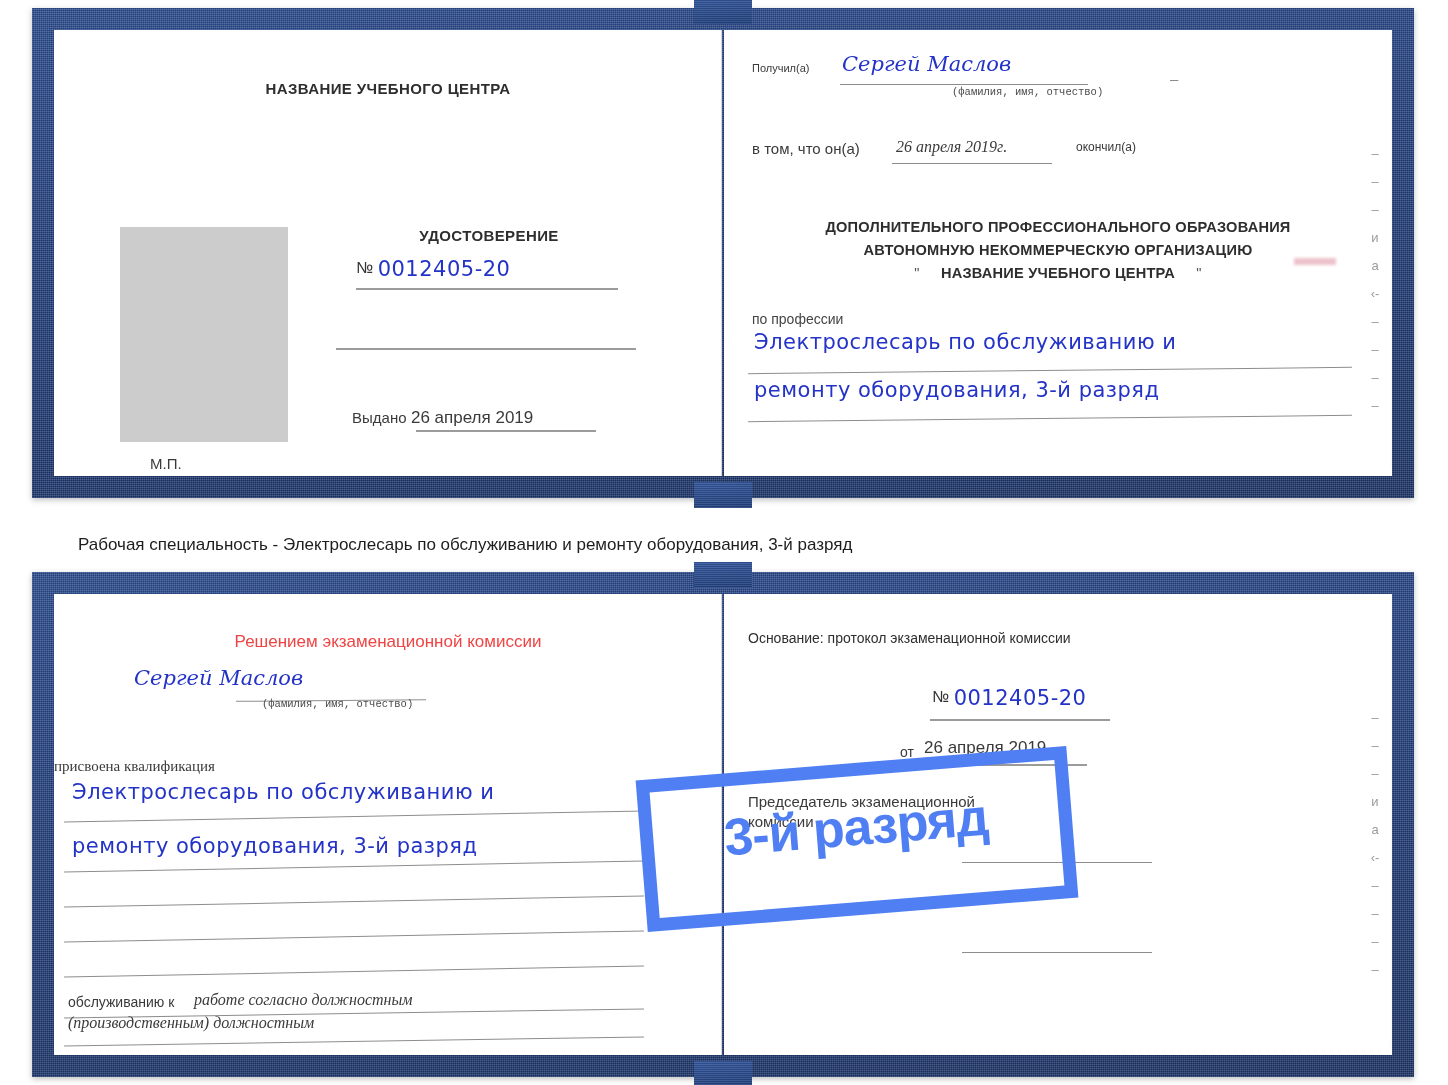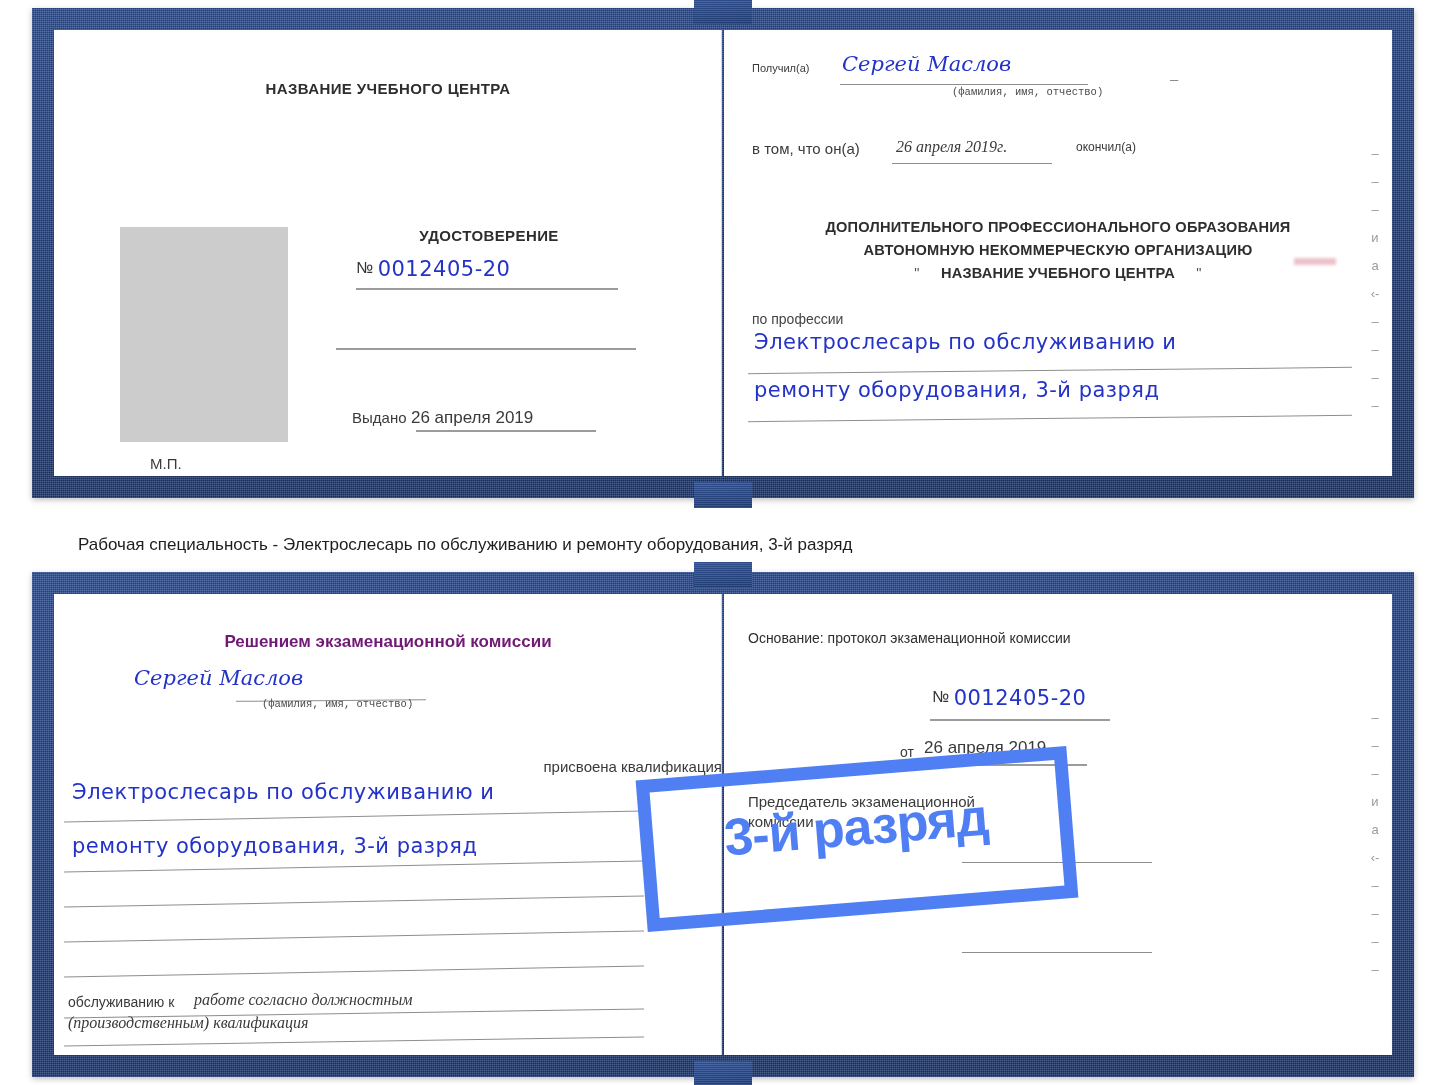--- a/index.html
+++ b/index.html
@@ -167,25 +167,25 @@
   .pink-smudge {
     position: absolute;
     right: 56px; top: 228px;
     width: 42px; height: 7px;
     background: rgba(214,120,140,.45);
     filter: blur(1.4px);
   }
 
   
   .bl { position: absolute; }
-  #bl-head      { left: 0; right: 0; top: 38px; font-size: 17px; color: #701a75; text-align: center; font-weight: bold; }
+  #bl-head      { left: 0; right: 0; top: 38px; font-size: 17px; color: #ef4444; text-align: center; }
   #bl-name      { left: 80px; top: 72px; }
   #bl-name-rule { left: 182px; top: 106px; width: 190px; transform: rotate(-0.5deg); }
   #bl-fio       { left: 208px; top: 104px; }
-  #bl-qual-lbl  { left: 0; right: 0; top: 164px; text-align: right; font-size: 15px; color: #3a3a3a; }
+  #bl-qual-lbl  { left: 0; right: 0; top: 164px; text-align: left; font-size: 15px; color: #3a3a3a; font-family: Liberation Serif, serif; }
   #bl-q1        { left: 18px; top: 186px; }
   #bl-q2        { left: 18px; top: 240px; }
   .bl-rule      { position: absolute; left: 10px; width: 580px; }
   #blr1 { top: 222px; transform: rotate(-1.1deg); }
   #blr2 { top: 272px; transform: rotate(-1.1deg); }
   #blr3 { top: 307px; transform: rotate(-1.1deg); }
   #blr4 { top: 342px; transform: rotate(-1.1deg); }
   #blr5 { top: 377px; transform: rotate(-1.1deg); }
   #bl-adm-lbl   { left: 14px; top: 400px; font-size: 14px; color: #3a3a3a; }
   #bl-adm1      { left: 140px; top: 397px; }
@@ -355,21 +355,21 @@
       <div class="bl-rule rule" id="blr1"></div>
       <div class="bl t-hand" id="bl-q2">ремонту оборудования, 3-й разряд</div>
       <div class="bl-rule rule" id="blr2"></div>
       <div class="bl-rule rule" id="blr3"></div>
       <div class="bl-rule rule" id="blr4"></div>
       <div class="bl-rule rule" id="blr5"></div>
 
       <div class="bl" id="bl-adm-lbl">обслуживанию к</div>
       <div class="bl t-ital" id="bl-adm1">работе согласно должностным</div>
       <div class="bl-rule rule" id="blr6"></div>
-      <div class="bl t-ital" id="bl-adm2">(производственным) квалификация</div>
+      <div class="bl t-ital" id="bl-adm2">(производственным) должностным</div>
       <div class="bl-rule rule" id="blr7"></div>
     </div>
 
     <div class="page right">
       <div class="page-edge"></div>
 
       <div class="br" id="br-head">Основание: протокол экзаменационной комиссии</div>
 
       <div class="br" id="br-num">
         <span class="sym">№</span>

